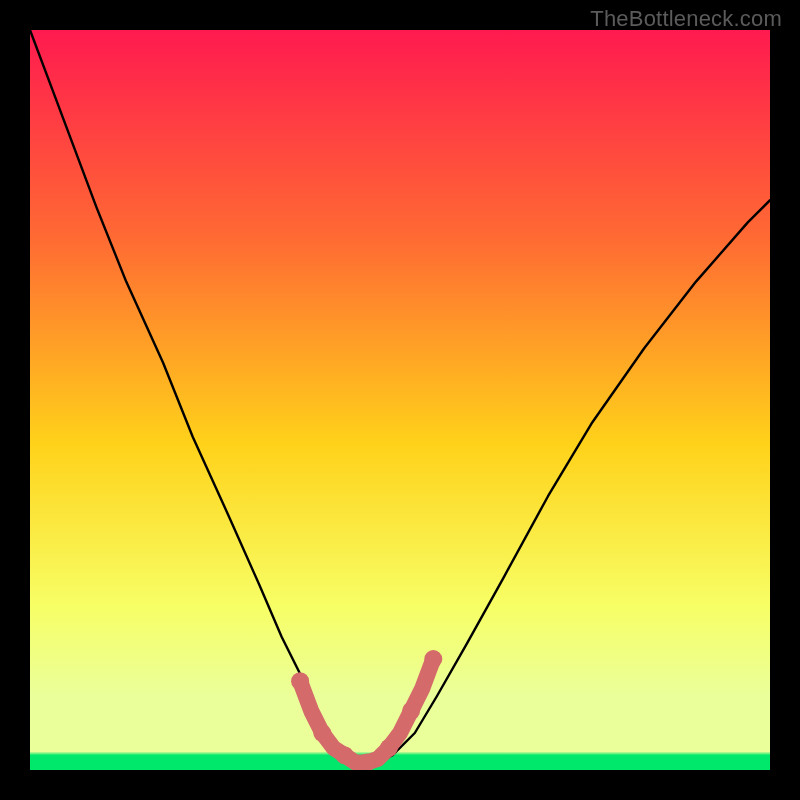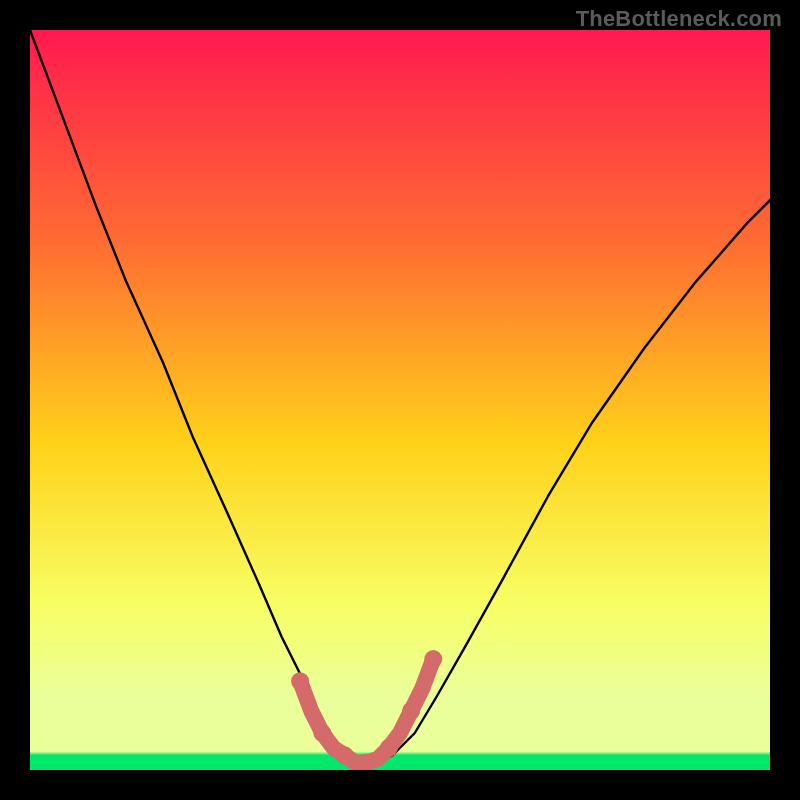--- a/index.html
+++ b/index.html
@@ -25,21 +25,21 @@
     top: 30px;
     width: 740px;
     height: 740px;
   }
   .watermark {
     position: absolute;
     top: 6px;
     right: 18px;
     color: #5b5b5b;
     font-size: 22px;
-    font-weight: 700;
+    font-weight: 400;
     letter-spacing: 0.2px;
     user-select: none;
   }
   svg {
     position: absolute;
     left: 0;
     top: 0;
   }
 </style>
 </head>

